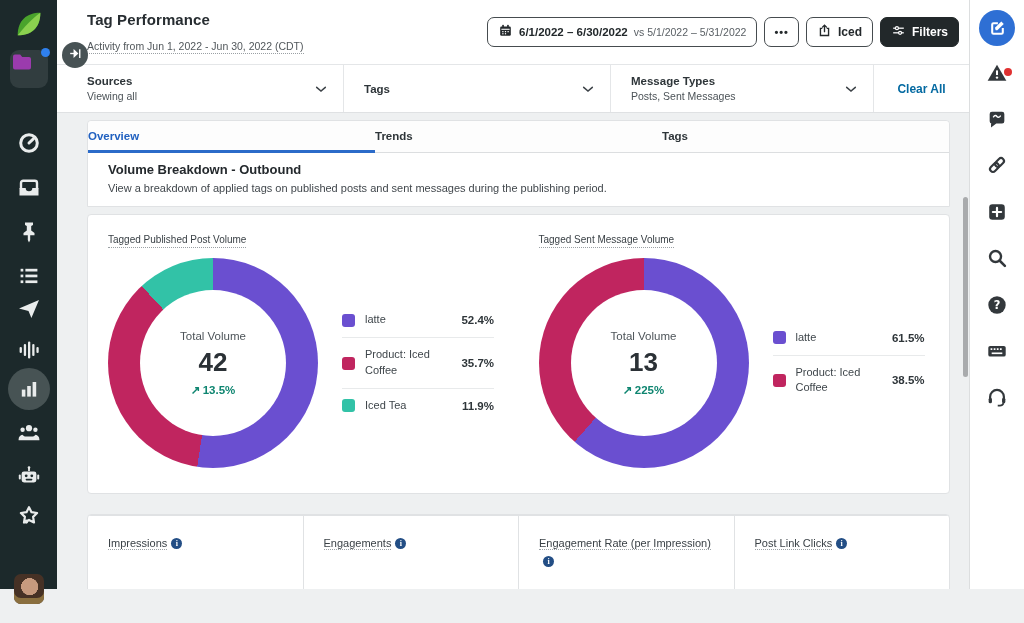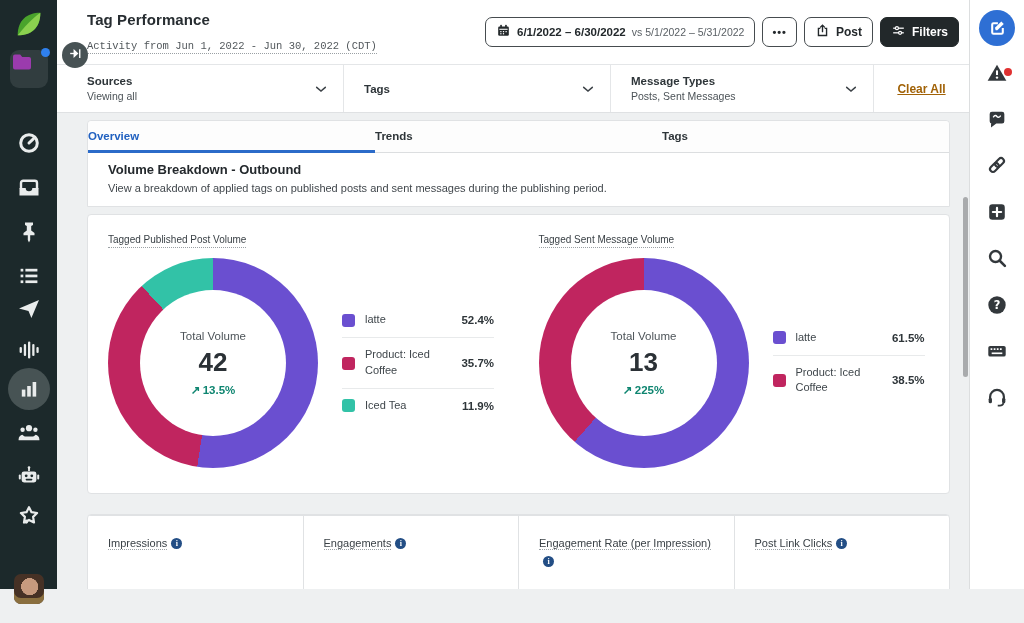--- a/index.html
+++ b/index.html
@@ -26,21 +26,21 @@
   .main { flex:1; display:flex; flex-direction:column; background:#eef0f1; position:relative; min-width:0; }
 
   .topbar { height:64px; background:#fff; display:flex; align-items:center; padding:0 10px 0 30px; flex-shrink:0; }
   .collapse-btn { position:absolute; left:5px; top:42px; width:26px; height:26px; border-radius:50%;
       background:#475254; color:#fff; display:flex; align-items:center; justify-content:center; cursor:pointer; z-index:6;
       box-shadow:0 0 0 3px #fff0; }
   .collapse-btn svg { width:15px; height:15px; }
   .title-block { flex:1; min-width:0; }
   .page-title { font-size:15px; font-weight:bold; color:#272d31; letter-spacing:.1px; }
   .page-subtitle { font-size:10.5px; color:#51575b; margin-top:12px; display:inline-block;
-      border-bottom:1px dotted #9aa0a4; padding-bottom:1px;font-family:Liberation Mono, monospace; }
+      border-bottom:1px dotted #9aa0a4; padding-bottom:1px; }
   .topbar-actions { display:flex; align-items:center; gap:7px; }
   .btn { height:30px; border:1px solid #464c4f; border-radius:7px; background:#fff; display:flex;
       align-items:center; gap:6px; padding:0 10px; cursor:pointer; color:#23282b; }
   .btn svg { width:15px; height:15px; }
   .date-main { font-size:11.5px; font-weight:bold; color:#22282b; white-space:nowrap; }
   .date-vs { font-size:10.5px; color:#5a6065; white-space:nowrap; }
   .btn-more { font-size:11px; font-weight:bold; letter-spacing:1px; padding:0 9px; }
   .btn-label { font-size:12px; font-weight:bold; }
   .btn-dark { background:#22282a; border-color:#22282a; color:#fff; }
 
@@ -51,21 +51,21 @@
       padding:0 14px 0 20px; cursor:pointer; min-width:0; }
   .fcell:first-child { padding-left:30px;gap:27px; }
   .fcell-1 { width:287px; } .fcell-2 { width:267px; } .fcell-3 { width:263px; }
   .fcell-text { min-width:0; }
   .flabel { font-size:11.5px; font-weight:bold; color:#2e3539; }
   .fvalue { font-size:10.5px; color:#4b5257; margin-top:3px; display:flex; align-items:center; gap:4px; white-space:nowrap; }
   .fvalue .ico svg { width:12px; height:12px; color:#4a5054; }
   .chev { width:16px; height:16px; color:#3c4247; flex-shrink:0; }
   .chev svg { width:16px; height:16px; }
   .clear-cell { flex:1; display:flex; align-items:center; justify-content:center; }
-  .clear-link { font-size:12px; font-weight:bold; color:#a16207; cursor:pointer;text-decoration:underline; }
+  .clear-link { font-size:12px; font-weight:bold; color:#0369a1; cursor:pointer; }
 
   
   .scroll-area { flex:1; overflow:hidden; padding:7px 19px 0 30px; position:relative; }
   .card { background:#fff; border:1px solid #e0e2e4; border-radius:4px; }
 
   .tab-row { display:flex; border-bottom:1px solid #dcdee0; background:#fdfdfd; border-radius:4px 4px 0 0; }
   .tab { flex:1; text-align:left; padding:9px 0 10px; font-size:11.5px; font-weight:bold; color:#2e3539;
       position:relative; cursor:pointer; }
   .tab.active { color:#2161c0; }
   .tab.active::after { content:""; position:absolute; left:0; right:0; bottom:-1px; height:3px; background:#2b6bc9; }
@@ -294,21 +294,21 @@
         <div class="btn btn-more">
           <span>•••</span>
         </div>
         <div class="btn">
           <span class="ico">
             <svg viewBox="0 0 24 24">
                 <path fill="none" stroke="currentColor" stroke-width="2.2" d="M8.5 8.5H5.5v11.5h13V8.5h-3"></path>
                 <path fill="none" stroke="currentColor" stroke-width="2.2" stroke-linecap="round" d="M12 13.8V3.6M8.8 6.6 12 3.4l3.2 3.2"></path>
               </svg>
           </span>
-          <span class="btn-label">Post</span>
+          <span class="btn-label">Iced</span>
         </div>
         <div class="btn btn-dark">
           <span class="ico">
             <svg viewBox="0 0 24 24">
                 <g stroke="currentColor" stroke-width="2" fill="none">
                   <line x1="3.5" y1="8.3" x2="20.5" y2="8.3"></line>
                   <line x1="3.5" y1="15.7" x2="20.5" y2="15.7"></line>
                 </g>
                 <circle cx="9.5" cy="8.3" r="2.4" fill="#22282a" stroke="currentColor" stroke-width="2"></circle>
                 <circle cx="14.5" cy="15.7" r="2.4" fill="#22282a" stroke="currentColor" stroke-width="2"></circle>

